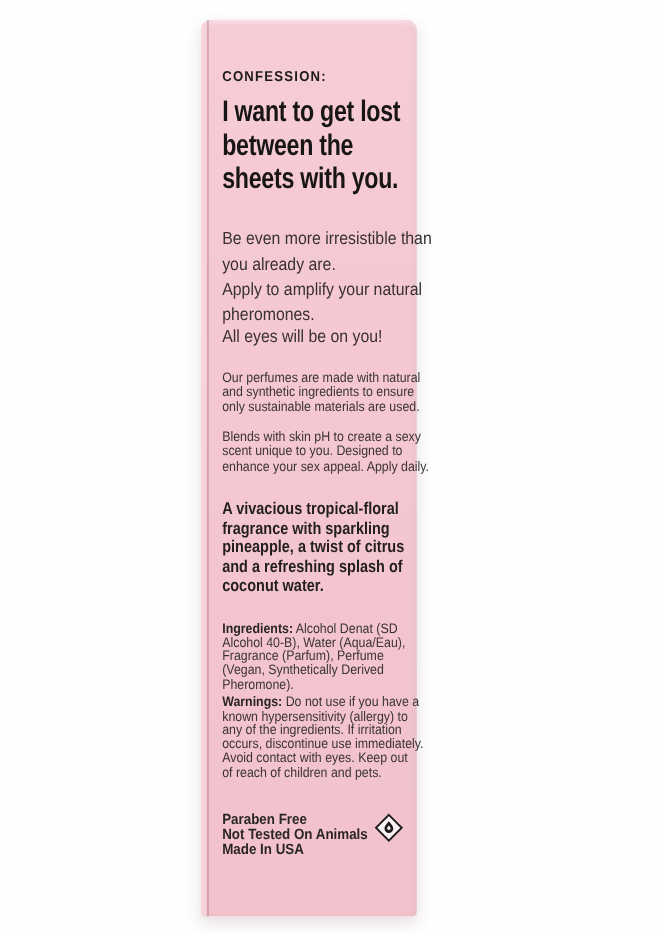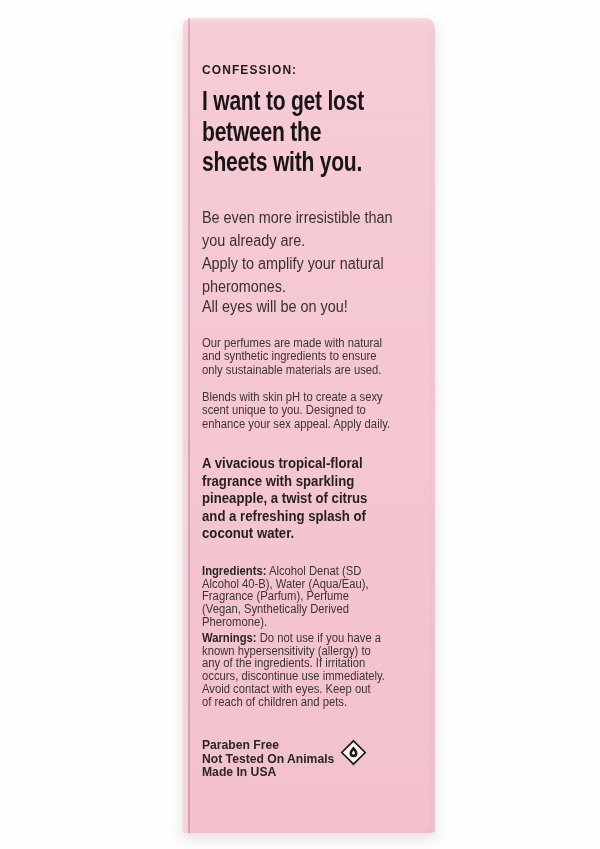--- a/index.html
+++ b/index.html
@@ -7,21 +7,21 @@
     width:600px;height:849px;
     background:#fefefe;
     font-family:"Liberation Sans", sans-serif;
     position:relative;
     overflow:hidden;
   }
   .stage{position:absolute;inset:0;}
   .box{
     position:absolute;
     left:183px;top:18px;
-    width:252px;height:815px;
+    width:196px;height:815px;
     background:linear-gradient(180deg,#f6ccd5 0%,#f4c6d0 55%,#f2c1cc 100%);
     border-radius:10px 10px 4px 4px;
     box-shadow:0 6px 14px rgba(120,80,95,0.18), inset -3px 0 5px rgba(0,0,0,0.045), inset 0 3px 4px rgba(255,255,255,0.45);
   }
   .fold-strip{
     position:absolute;left:0;top:2px;bottom:0;width:5px;
     background:#f7d3da;border-radius:10px 0 0 4px;
   }
   .fold-line{
     position:absolute;left:5px;top:0;bottom:0;width:2px;

